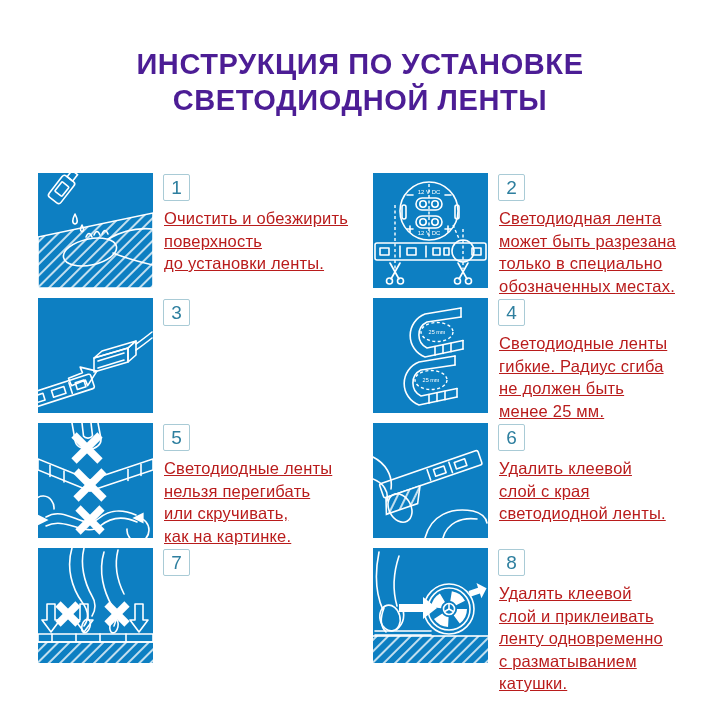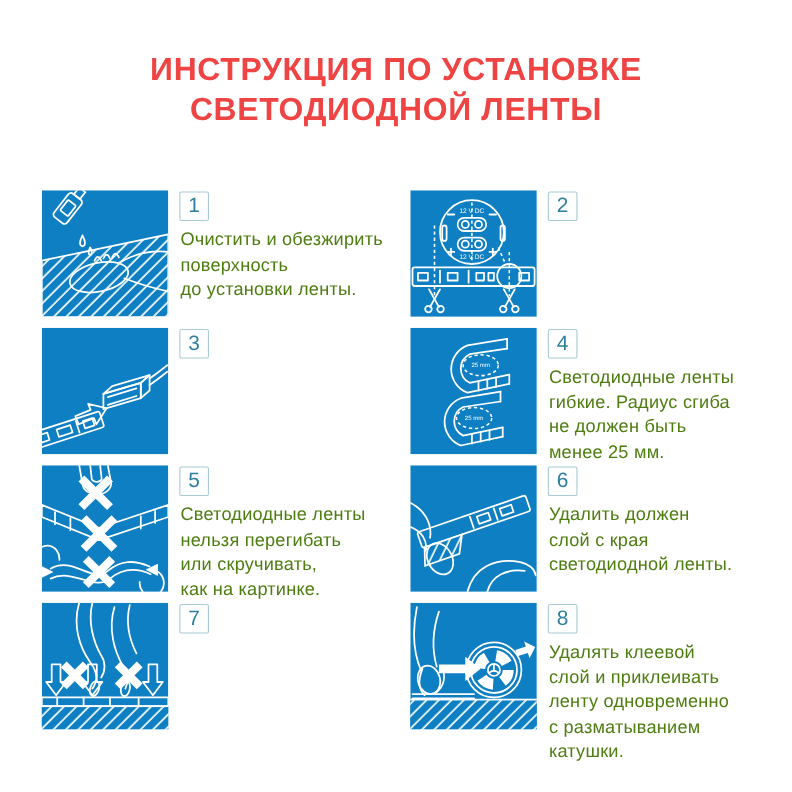--- a/index.html
+++ b/index.html
@@ -1,38 +1,38 @@
 <!DOCTYPE html>
 <html><head>
 <meta charset="utf-8">
 <style>
   html,body{margin:0;padding:0;background:#ffffff;}
   .page{
     position:relative;width:720px;height:720px;margin:0 auto;background:#fff;
     font-family:"Liberation Sans", sans-serif;overflow:hidden;
   }
   .title{
-    margin:46px 20px 0;text-align:center;color:#ef4444;font-weight:bold;
+    margin:46px 20px 0;text-align:center;color:#4c1d95;font-weight:bold;
     font-size:29px;line-height:36px;letter-spacing:.6px;white-space:pre-line;
   }
   .steps{
     display:grid;grid-template-columns:335px 1fr;row-gap:10px;
     padding-left:38px;padding-right:20px;margin-top:55px;
   }
   .step{display:flex;gap:10px;height:115px;}
   .tile{width:115px;height:115px;flex:none;display:block;}
   .step-body{flex:1;min-width:0;}
   .badge{
     width:27px;height:27px;border:1.5px solid #a9cbd6;border-radius:2px;
     display:flex;align-items:center;justify-content:center;
     color:#2e7f9f;font-size:19px;line-height:1;margin-top:1px;box-sizing:border-box;
   }
   .step-text{
-    margin:6px 0 0 1px;color:#4d7c0f;font-size:16.5px;line-height:22.5px;
-    letter-spacing:.2px;white-space:pre-line;
+    margin:6px 0 0 1px;color:#b91c1c;font-size:16.5px;line-height:22.5px;
+    letter-spacing:.2px;white-space:pre-line;text-decoration:underline;
   }
   
   .s{stroke:#ffffff;stroke-width:1.6;fill:none;stroke-linecap:round;stroke-linejoin:round;}
   .sd{stroke:#ffffff;stroke-width:1.4;fill:none;stroke-dasharray:3 2.5;}
   .f{fill:#ffffff;stroke:none;}
   .x{stroke:#ffffff;stroke-width:7.5;fill:none;stroke-linecap:butt;}
   .h{fill:url(#hatch);stroke:#ffffff;stroke-width:1.6;}
   .lbl{fill:#ffffff;font-family:"Liberation Sans",sans-serif;}
 </style>
 </head>
@@ -125,20 +125,24 @@
         </g>
         <g>
           <line class="s" x1="85" y1="90" x2="94" y2="106" stroke-width="2"></line>
           <line class="s" x1="95" y1="90" x2="86" y2="106" stroke-width="2"></line>
           <circle class="s" cx="84.5" cy="108" r="3"></circle>
             <circle class="s" cx="95.5" cy="108" r="3"></circle>
         </g>
       </svg>
       <div class="step-body">
         <div class="badge">2</div>
+        <p class="step-text">Светодиодная лента
+может быть разрезана
+только в специально
+обозначенных местах.</p>
       </div>
     </div>
 
     <div class="step">
       <svg class="tile" viewBox="0 0 115 115">
         <rect width="115" height="115" fill="#0d7fc2"></rect>
         <g transform="rotate(-18 28 92)">
           <rect class="s" x="-16" y="84" width="72" height="15" rx="2"></rect>
           <rect class="s" x="-6" y="88" width="11" height="7"></rect>
           <rect class="s" x="14" y="88" width="13" height="7"></rect>
@@ -257,21 +261,21 @@
         <g>
           <path class="s" d="M0,34 C12,40 20,52 18,66"></path>
           <path class="s" d="M0,56 C10,60 16,68 14,78"></path>
           <ellipse class="s" cx="27" cy="85" rx="11" ry="15" transform="rotate(-28 27 85)"></ellipse>
           <path class="s" d="M52,115 C58,92 78,84 100,88 C108,90 113,94 114,100"></path>
           <path class="s" d="M70,115 C74,100 88,94 104,96"></path>
         </g>
       </svg>
       <div class="step-body">
         <div class="badge">6</div>
-        <p class="step-text">Удалить должен
+        <p class="step-text">Удалить клеевой
 слой с края
 светодиодной ленты.</p>
       </div>
     </div>
 
     <div class="step">
       <svg class="tile" viewBox="0 0 115 115">
         <rect width="115" height="115" fill="#0d7fc2"></rect>
         <rect class="h" x="-2" y="94" width="119" height="23"></rect>
         <g>

